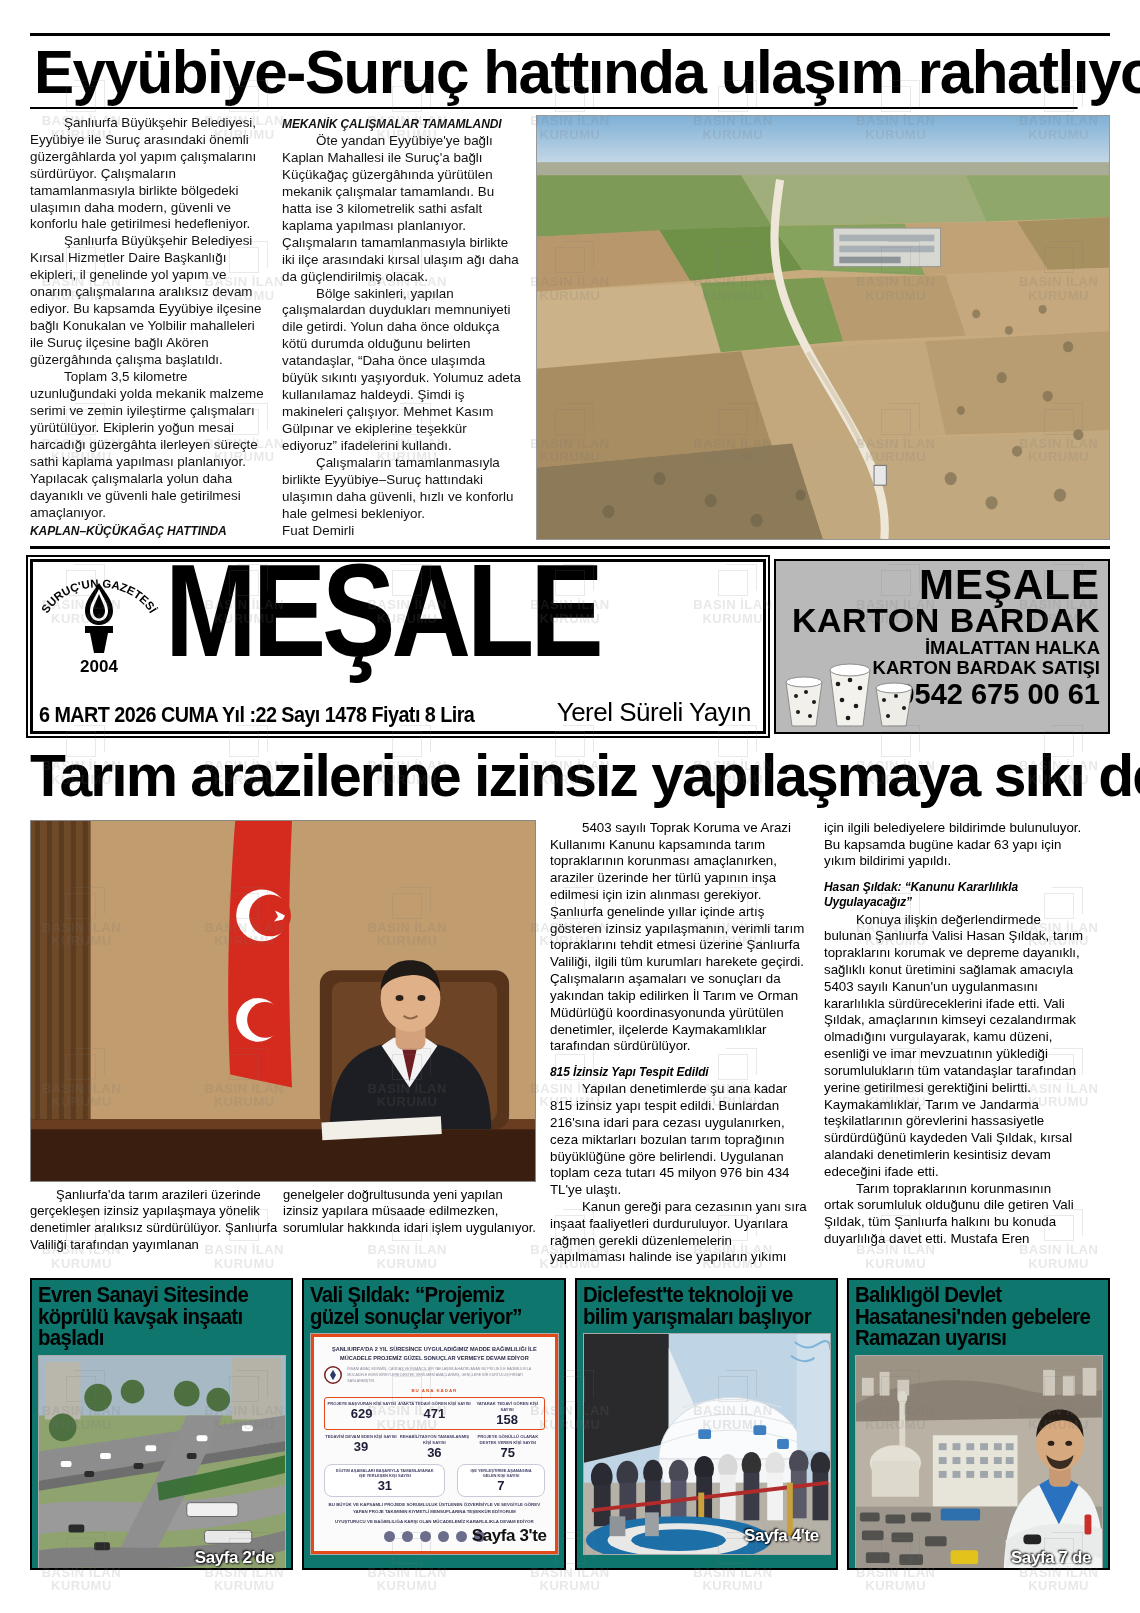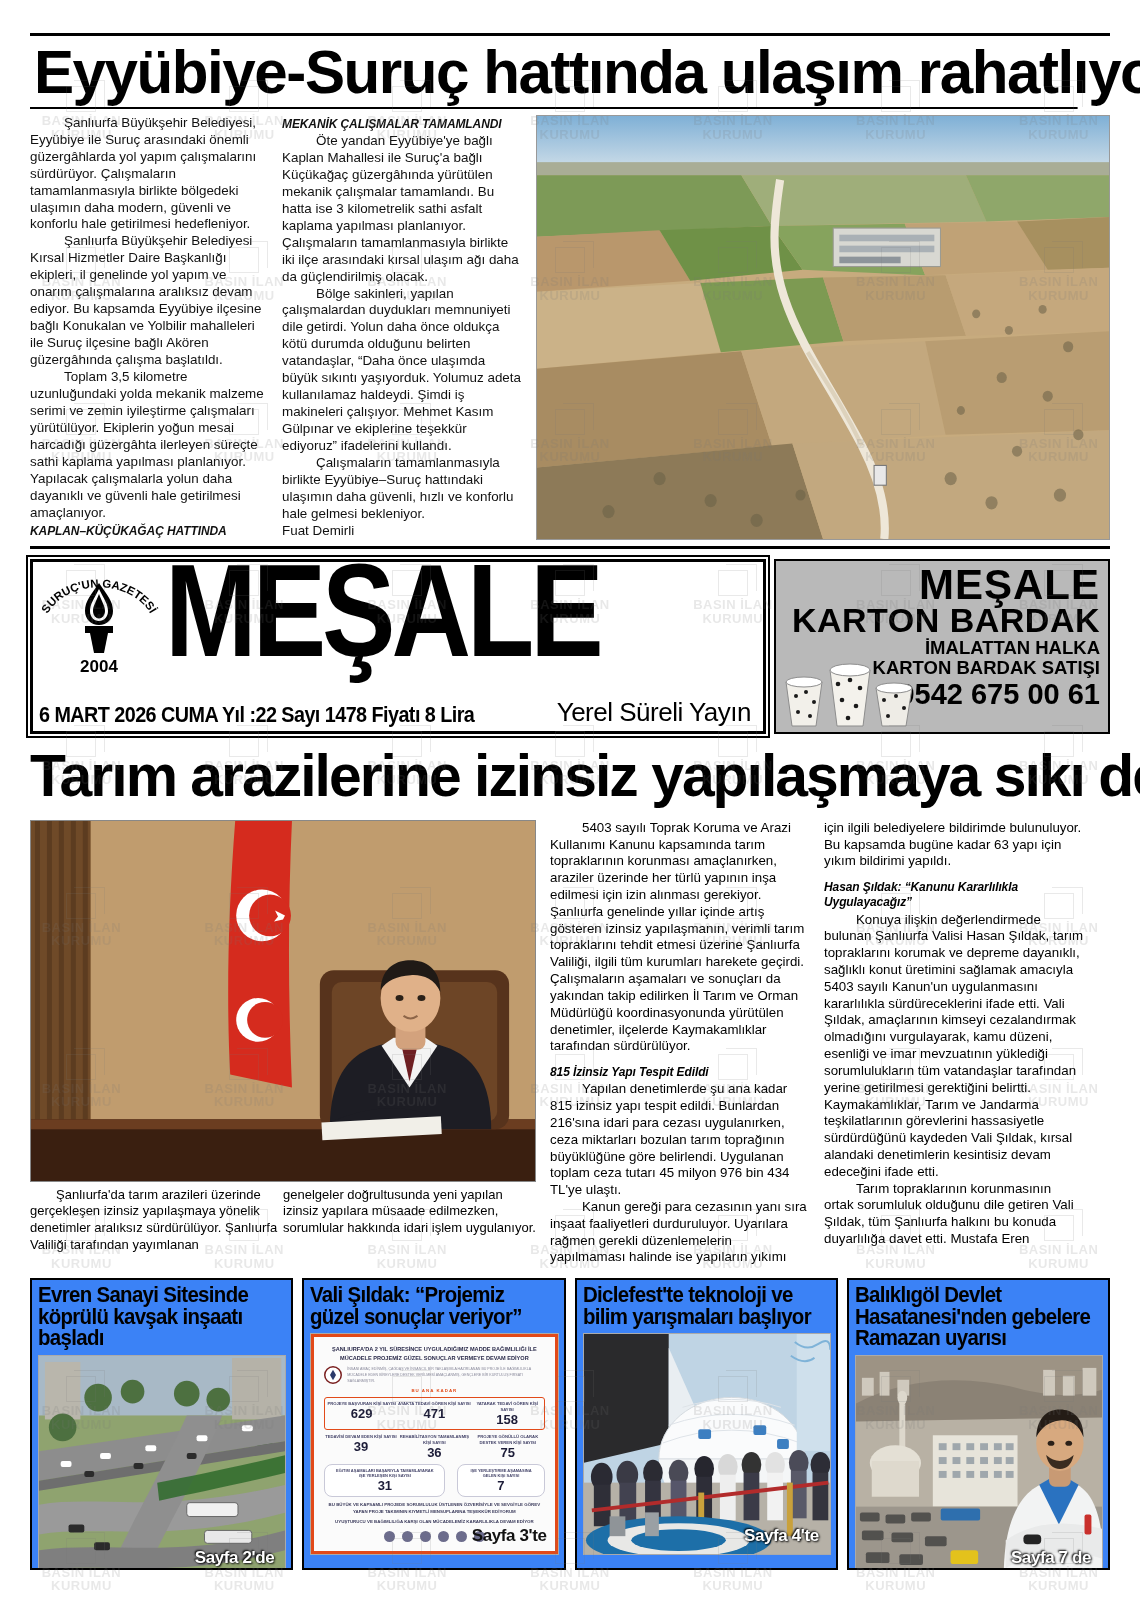--- a/index.html
+++ b/index.html
@@ -175,21 +175,21 @@
   .mcol { width: 260px; font-size: 13.3px; line-height: 1.265; }
   .mcol p { text-indent: 32px; }
   .mcol p.noind { text-indent: 0; }
 
   
   .bottom-row {
     display: flex; gap: 9px;
     margin: 12px 30px 0 30px;
   }
   .bbox {
-    flex: 1; border: 2px solid #000; background: #3b82f6;
+    flex: 1; border: 2px solid #000; background: #0f766e;
     padding: 5px 5px 5px 6px; position: relative;
     height: 292px; overflow: hidden;
   }
   .bbox h3 {
     font-size: 21.5px; font-weight: bold; line-height: 1.0;
     letter-spacing: -0.7px; transform: scaleX(0.95);
     transform-origin: left top; margin-bottom: 5px;
   }
   .bpic { position: relative; width: 100%; height: 222px; overflow: hidden; border: 1px solid #aaa; }
   .page-ref {

